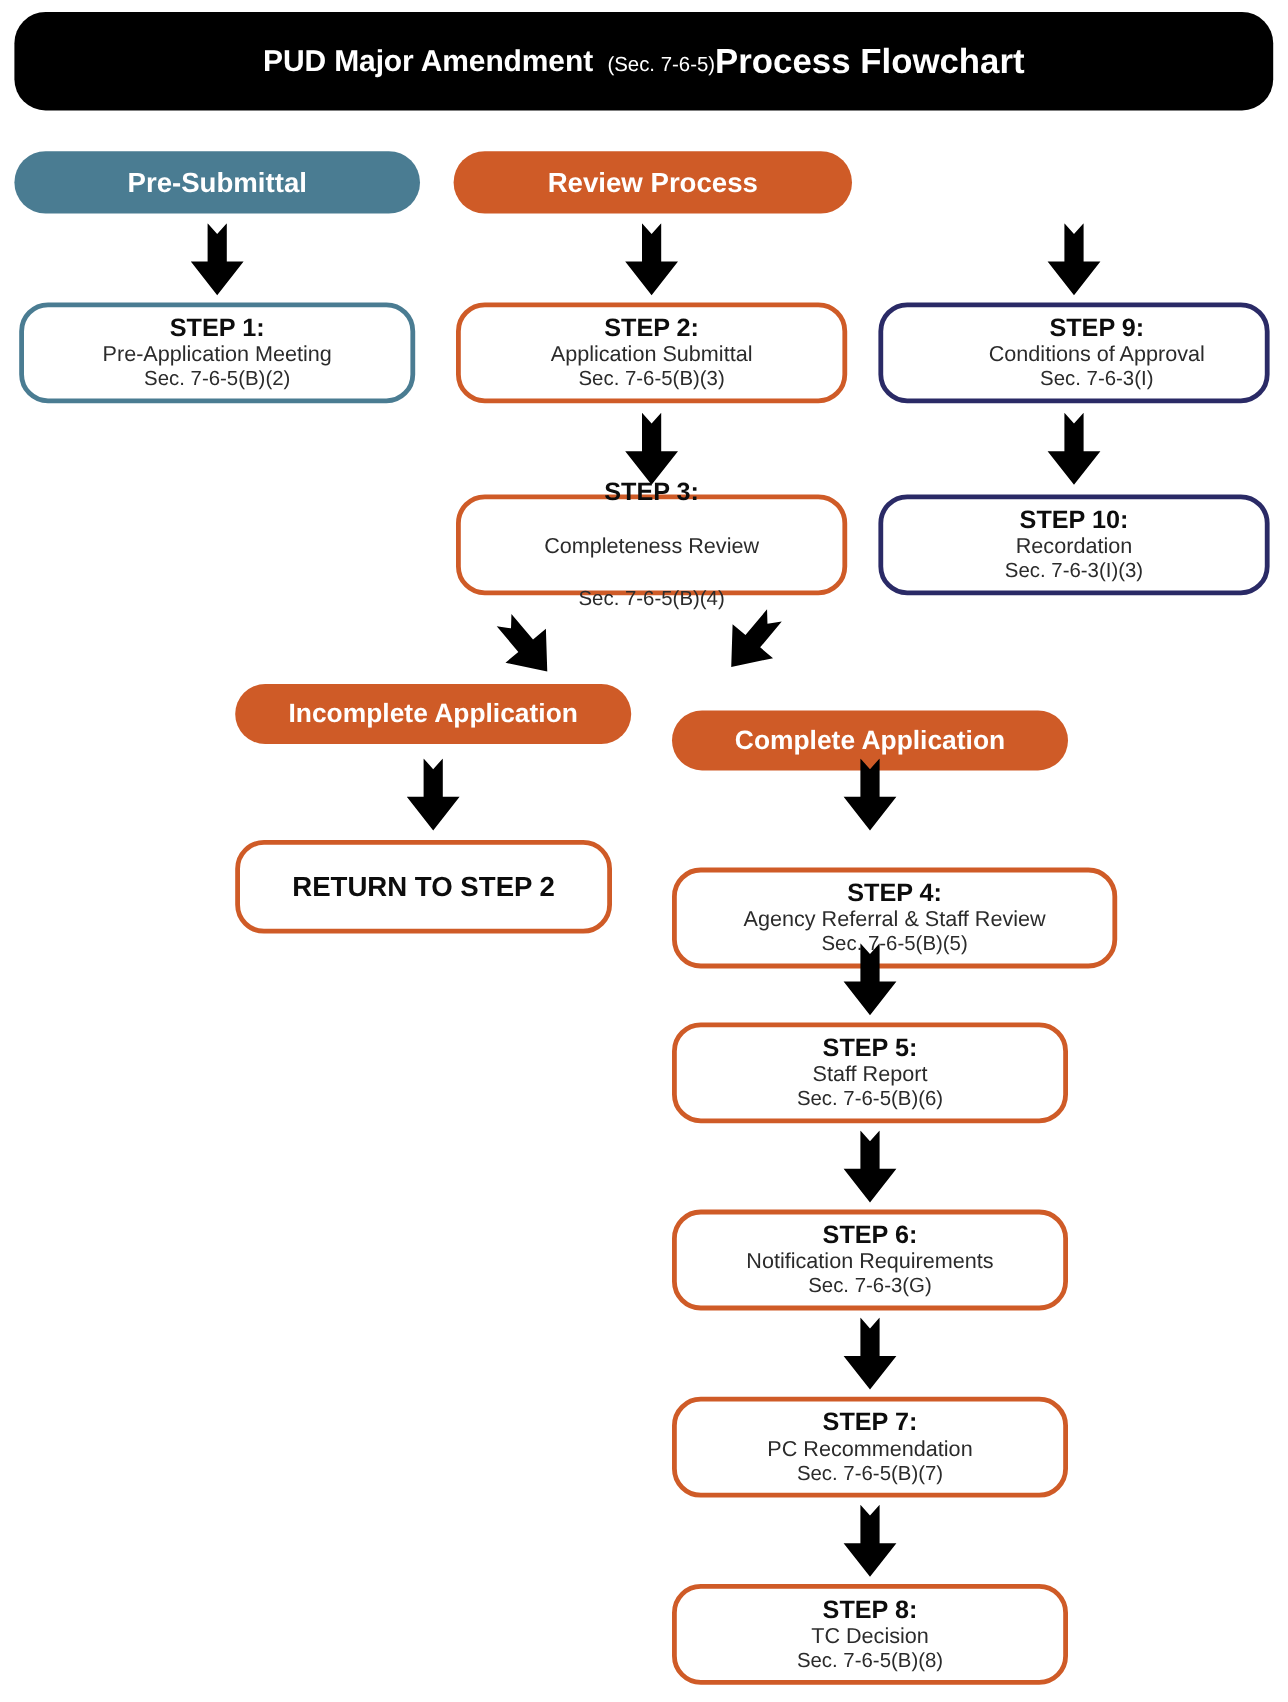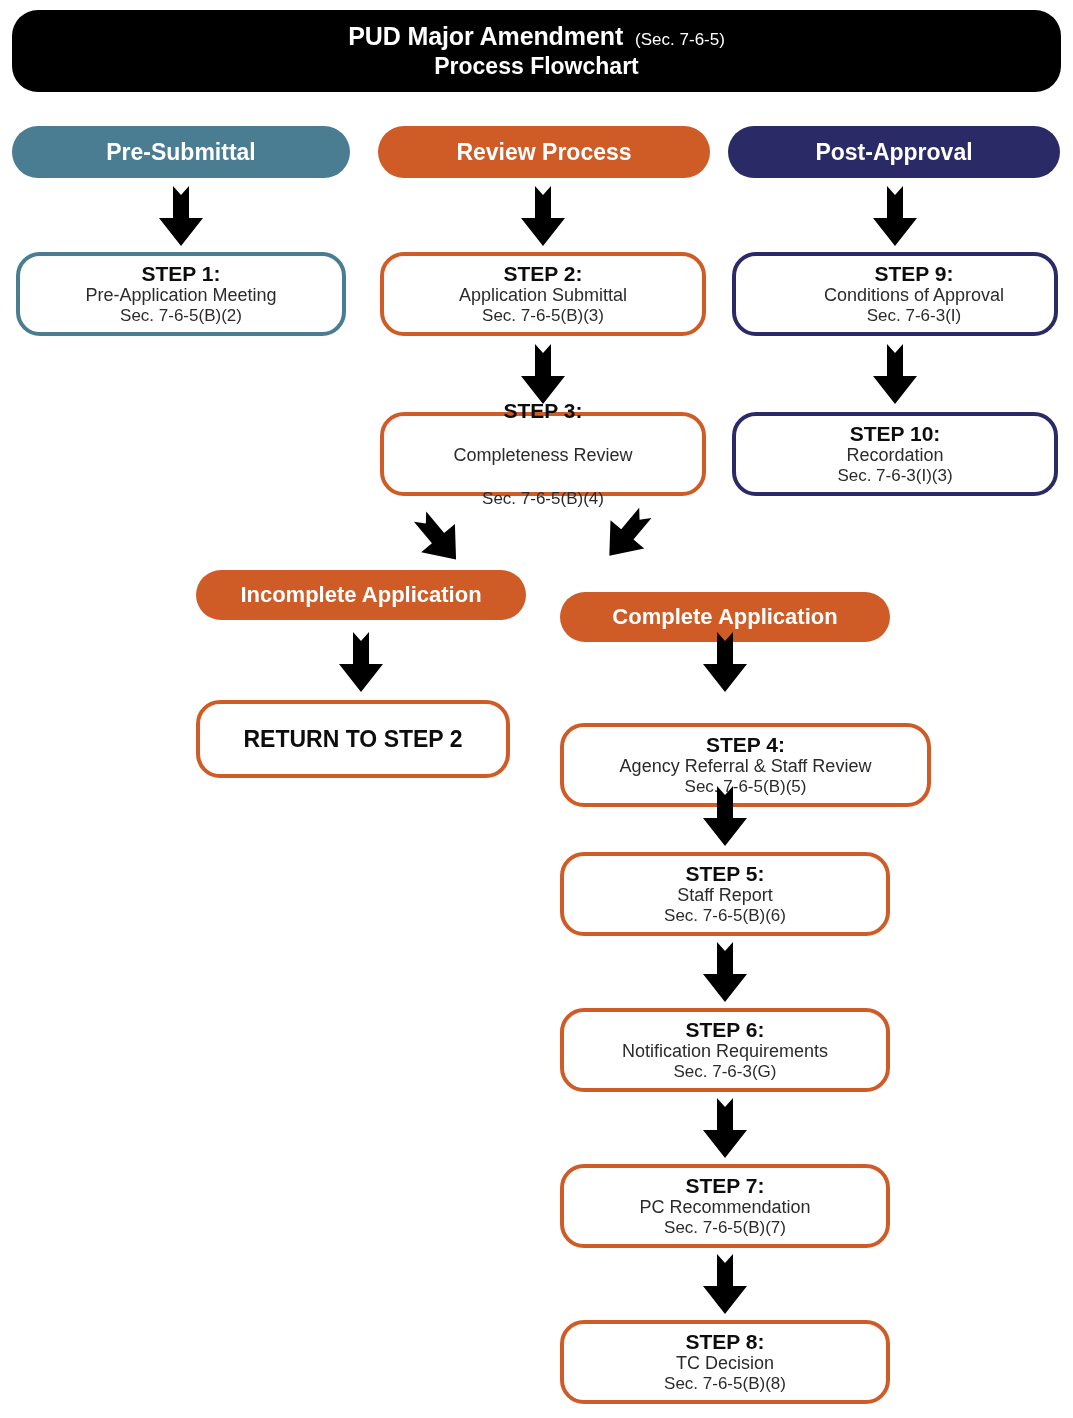--- a/index.html
+++ b/index.html
@@ -24,21 +24,20 @@
   
   .title-banner {
     position: absolute;
     left: 12px;
     top: 10px;
     width: 1049px;
     height: 82px;
     background: #000000;
     border-radius: 26px;
     display: flex;
-    flex-direction: column;
     align-items: center;
     justify-content: center;
     box-sizing: border-box;
   }
   .title-line1 {
     display: flex;
     align-items: baseline;
     justify-content: center;
     white-space: nowrap;
   }
@@ -49,21 +48,21 @@
     letter-spacing: -0.1px;
   }
   .title-sec {
     color: #ffffff;
     font-size: 17px;
     font-weight: normal;
     margin-left: 12px;
   }
   .title-line2 {
     color: #ffffff;
-    font-size: 23px;
+    font-size: 29px;
     font-weight: bold;
     margin-top: 2px;
     white-space: nowrap;
   }
 
   
   .col-pill {
     position: absolute;
     height: 52px;
     border-radius: 26px;
@@ -175,23 +174,20 @@
     </div>
     <div class="title-line2">Process Flowchart</div>
   </div>
 
   <div class="col-pill pill-presub">
     <span>Pre-Submittal</span>
   </div>
   <div class="col-pill pill-review">
     <span>Review Process</span>
   </div>
-  <div class="col-pill pill-post">
-    <span>Post-Approval</span>
-  </div>
 
   <div class="arrow" style="left:157px; top:186px;">
     <svg width="48" height="62" viewBox="0 0 48 62" aria-hidden="true">
       <path d="M16,0 L24,9 L32,0 L32,32 L46,32 L24,60 L2,32 L16,32 Z" fill="#000000"></path>
     </svg>
   </div>
   <div class="arrow" style="left:519px; top:186px;">
     <svg width="48" height="62" viewBox="0 0 48 62" aria-hidden="true">
       <path d="M16,0 L24,9 L32,0 L32,32 L46,32 L24,60 L2,32 L16,32 Z" fill="#000000"></path>
     </svg>

